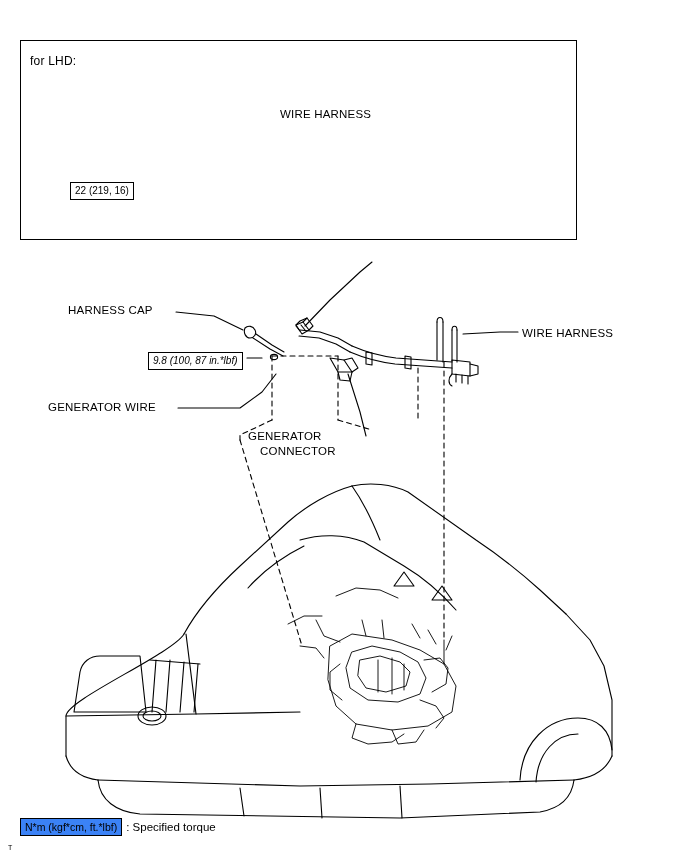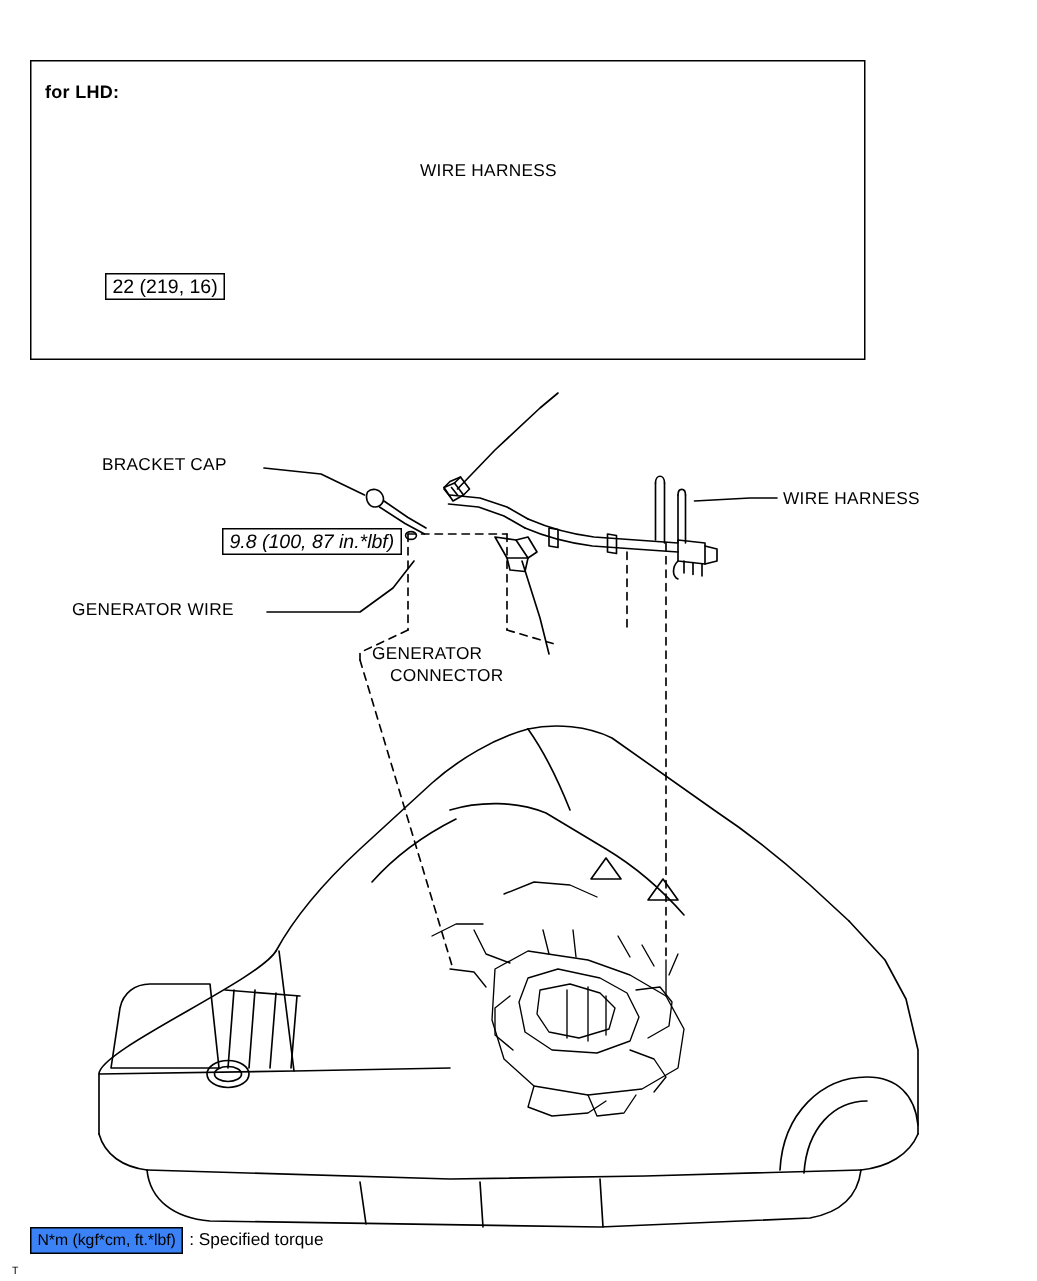--- a/index.html
+++ b/index.html
@@ -28,21 +28,21 @@
   .lbl {
     position: absolute;
     font-size: 11.5px;
     line-height: 14px;
     letter-spacing: 0.2px;
     white-space: pre;
     color: #000;
   }
   .boxed {
     position: absolute;
-    font-size: 13px;
+    font-size: 10px;
     line-height: 12px;
     border: 1px solid #000;
     background: #fff;
     padding: 2px 4px 2px 4px;
     white-space: pre;
   }
   .inset-box {
     position: absolute;
     border: 1.3px solid #000;
     background: #fff;
@@ -234,31 +234,31 @@
       <g>
         <path d="M404 572 L414 586 L394 586 Z"></path>
         <path d="M442 586 L452 600 L432 600 Z"></path>
       </g>
 
     </g>
   </svg>
 
   <div class="inset-box" style="left:20px; top:40px; width:555px; height:198px;"></div>
 
-  <div class="lbl" style="left:30px; top:54px; font-size:12px;font-weight:bold;">for LHD:</div>
+  <div class="lbl" style="left:30px; top:54px; font-size:12px;">for LHD:</div>
 
   <div class="lbl" style="left:280px; top:107px;">WIRE HARNESS</div>
 
 
   <div class="boxed" style="left:70px; top:182px;">22 (219, 16)</div>
 
 
   <div class="lbl" style="left:522px; top:326px;">WIRE HARNESS</div>
 
-  <div class="lbl" style="left:68px; top:303px;">BRACKET CAP</div>
+  <div class="lbl" style="left:68px; top:303px;">HARNESS CAP</div>
 
   <div class="boxed" style="left:148px; top:352px;font-style:italic;">9.8 (100, 87 in.*lbf)</div>
 
   <div class="lbl" style="left:48px; top:400px;">GENERATOR WIRE</div>
 
   <div class="lbl" style="left:248px; top:429px;">GENERATOR</div>
   <div class="lbl" style="left:260px; top:444px;">CONNECTOR</div>
 
   <div class="note-row" style="left:20px; top:818px;">
     <span class="nbox">N*m (kgf*cm, ft.*lbf)</span>

